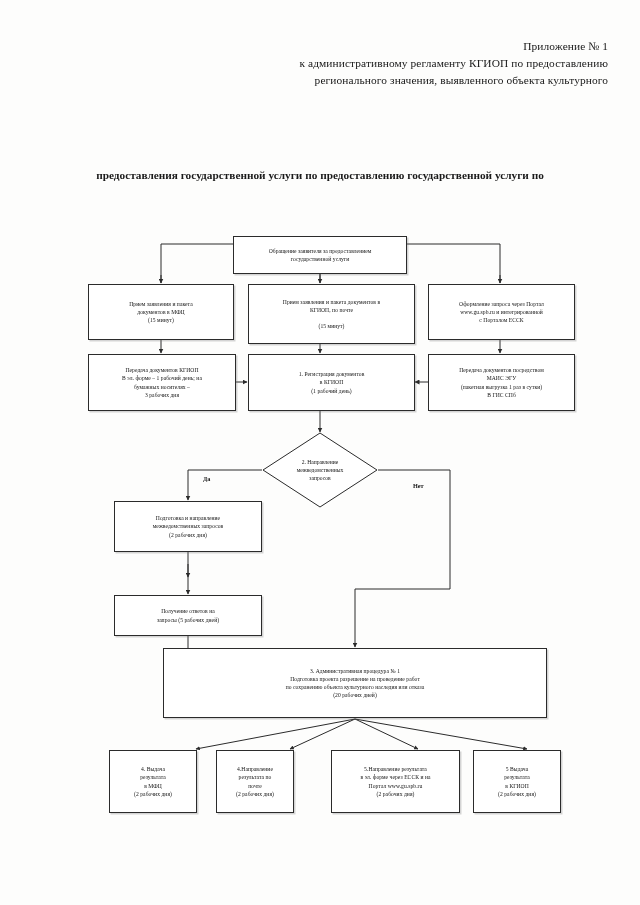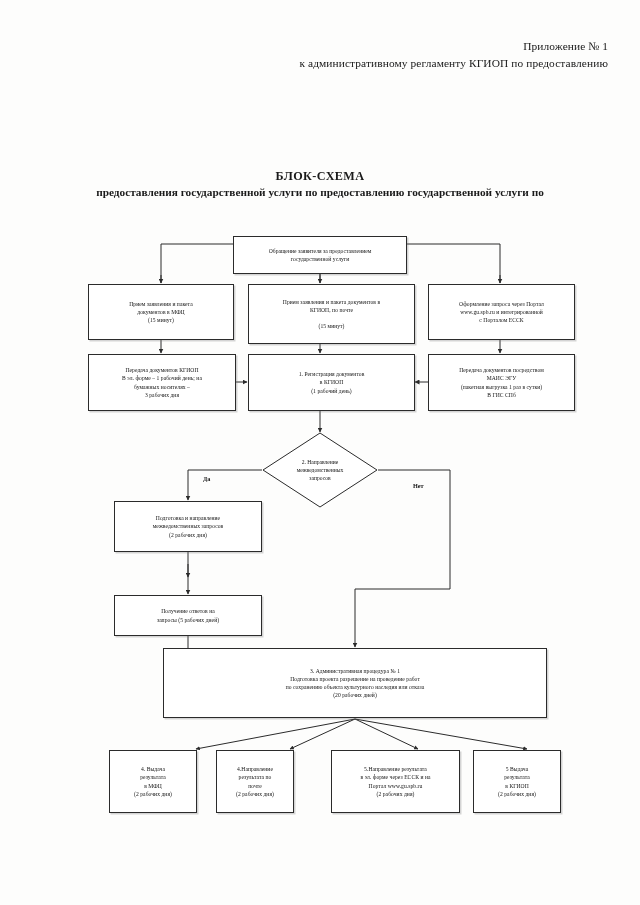--- a/index.html
+++ b/index.html
@@ -130,24 +130,24 @@
   }
 </style>
 </head>
 <body>
 
 <div id="page">
 
   <div id="appendix-header">
     <span class="ln">Приложение № 1</span>
     <span class="ln">к административному регламенту КГИОП по предоставлению</span>
+    <span class="ln">регионального значения, выявленного объекта культурного</span>
   </div>
 
   <div id="doc-title">
-    <span class="main">БЛОК-СХЕМА</span>
     <span class="sub">предоставления государственной услуги по предоставлению государственной услуги по</span>
   </div>
 
   <div id="flow">
 
     <svg id="wires" viewBox="0 0 640 600" xmlns="http://www.w3.org/2000/svg">
       <defs>
         <marker id="ah" viewBox="0 0 10 10" refX="9" refY="5" markerWidth="5" markerHeight="5" orient="auto-start-reverse">
           <path d="M 0 0 L 10 5 L 0 10 z" fill="#2b2b2b"></path>
         </marker>

